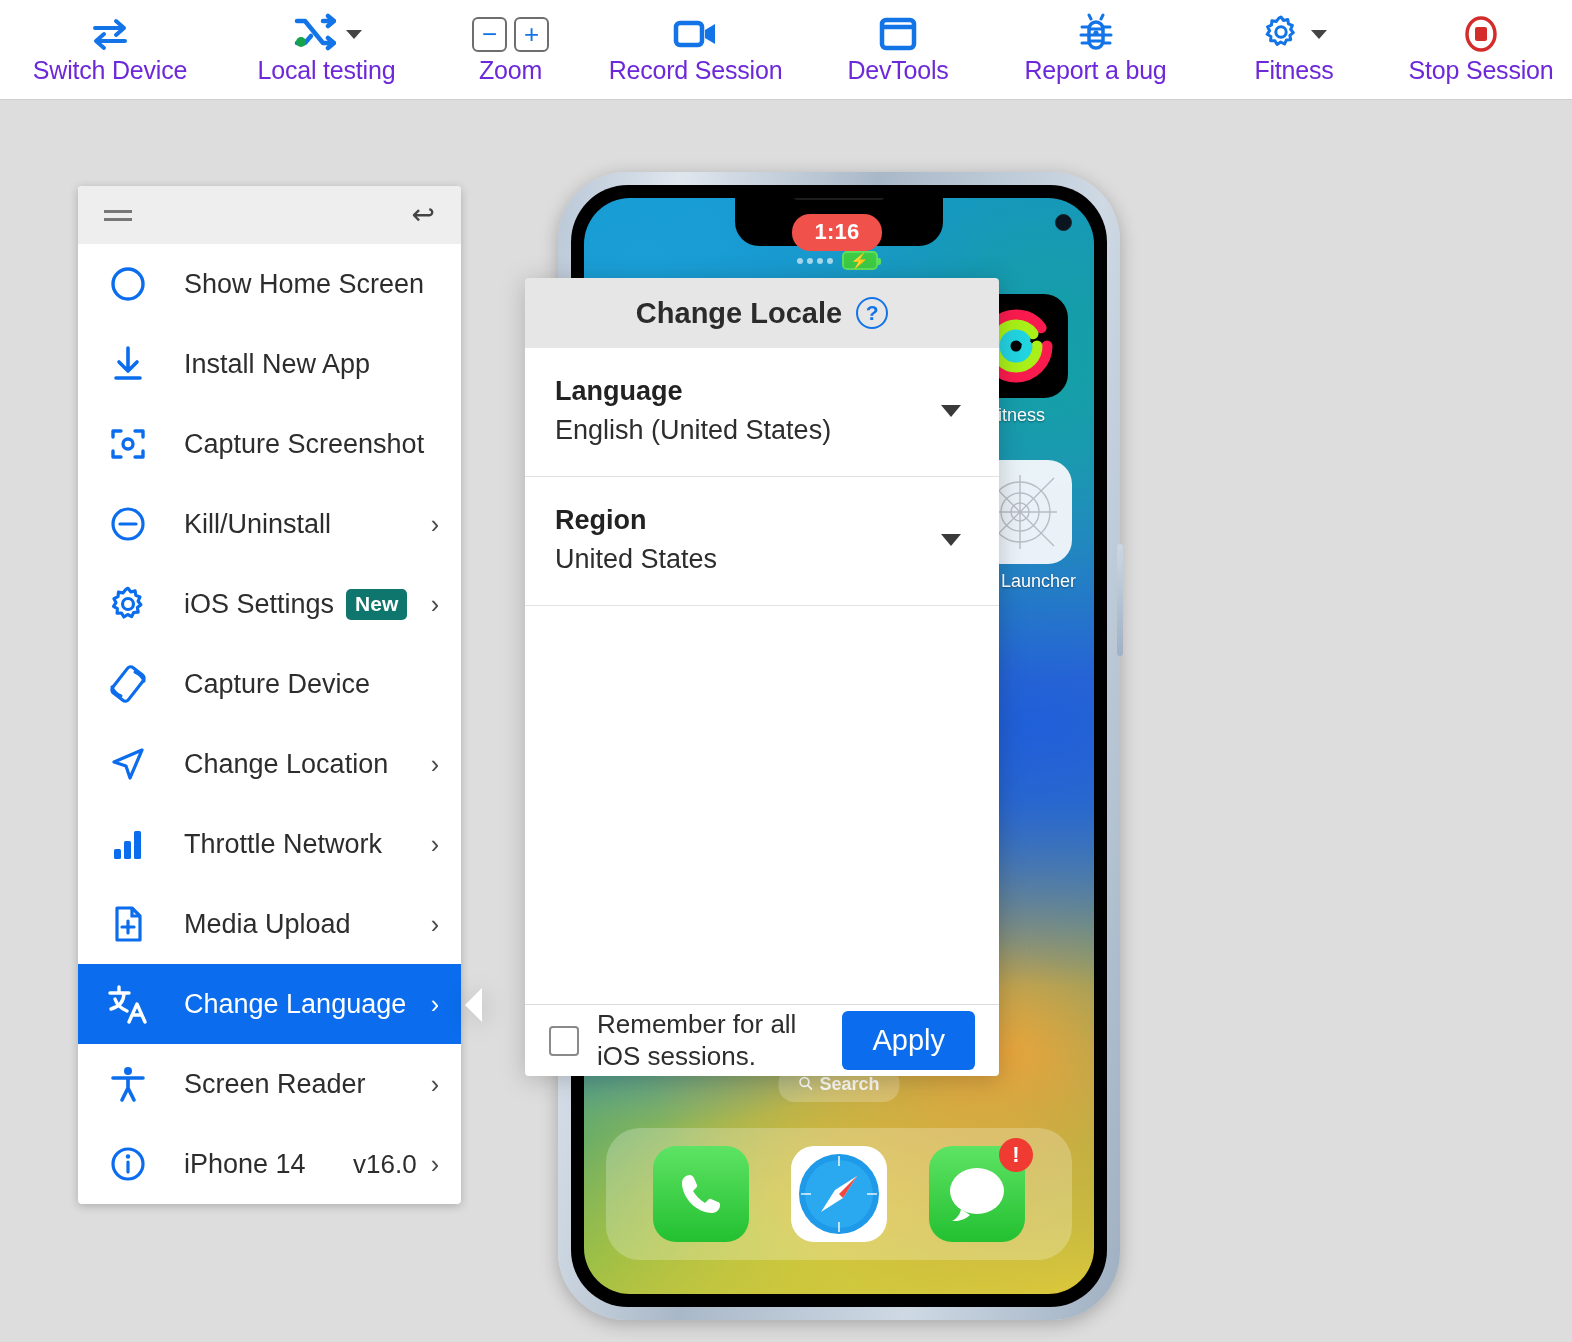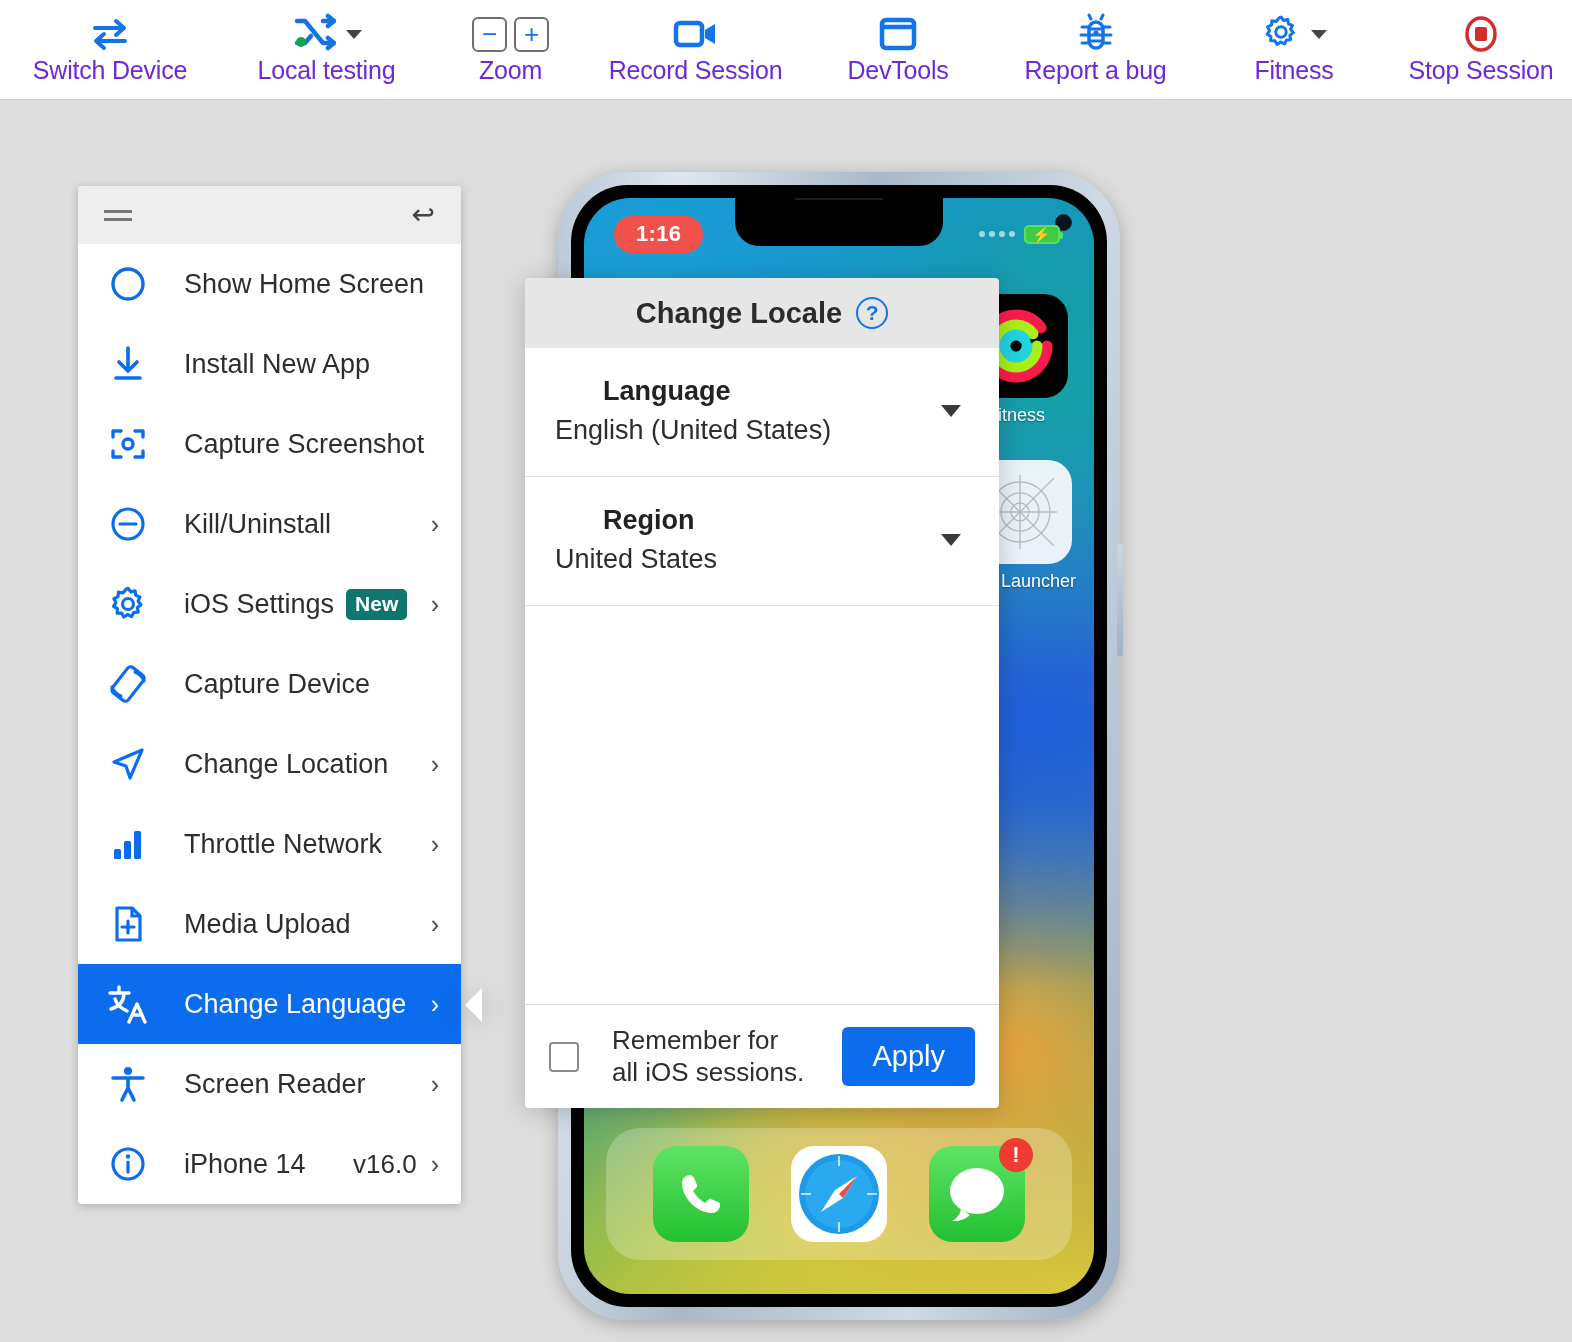--- a/index.html
+++ b/index.html
@@ -137,21 +137,21 @@
     width: 92px; height: 9px; background: #1d1d1d; border-radius: 5px;
   }
   #camera {
     position: absolute; right: 22px; top: 16px;
     width: 17px; height: 17px; border-radius: 50%;
     background: #0b1520; border: 1px solid #1d2733;
   }
   #statusbar {
     position: absolute; left: 0; top: 0; width: 100%; height: 56px;
     display: flex; align-items: center; justify-content: space-between;
-    padding: 16px 34px 0 30px; z-index: 7;
+    padding: 16px 34px 0 30px; z-index: 7; flex-direction: column;
   }
   #clock-pill {
     background: #f0514a; color: #fff;
     font-size: 22px; font-weight: bold;
     padding: 5px 22px 6px; border-radius: 18px;
     letter-spacing: 0.3px;
   }
   #status-right { display: flex; align-items: center; gap: 9px; }
   .sig-dots { display: flex; gap: 4px; }
   .sig-dots i { width: 6px; height: 6px; border-radius: 50%; background: rgba(255,255,255,0.62); }
@@ -248,34 +248,34 @@
     display: flex; align-items: center; justify-content: center;
     cursor: pointer;
   }
   #modal-body { background: #fff; height: 656px; }
   .field-row {
     display: flex; align-items: center; justify-content: space-between;
     padding: 28px 30px 30px;
     border-bottom: 1px solid #e2e2e2;
     cursor: pointer;
   }
-  .field-label { font-size: 27px; font-weight: bold; color: #222; margin-bottom: 8px; margin-left: 48px; }
+  .field-label { font-size: 27px; font-weight: bold; color: #222; margin-bottom: 8px; }
   .field-value { font-size: 27px; color: #2d2d2d; }
   .chev {
     width: 0; height: 0; margin-right: 8px;
     border-left: 10px solid transparent;
     border-right: 10px solid transparent;
     border-top: 12px solid #3a3a3a;
   }
   #modal-foot {
-    background: #fff; height: 104px;
+    background: #fff; height: 72px;
     border-top: 1px solid #dcdcdc;
     border-radius: 0 0 4px 4px;
     display: flex; align-items: center; padding: 0 24px;
-    gap: 33px;
+    gap: 18px;
   }
   #remember-box {
     width: 30px; height: 30px; min-width: 30px;
     border: 2px solid #8a8a8a; border-radius: 4px;
     background: #fff; cursor: pointer;
   }
   #remember-lbl {
     font-size: 26px; color: #2d2d2d; line-height: 1.22;
     max-width: 268px;
   }

